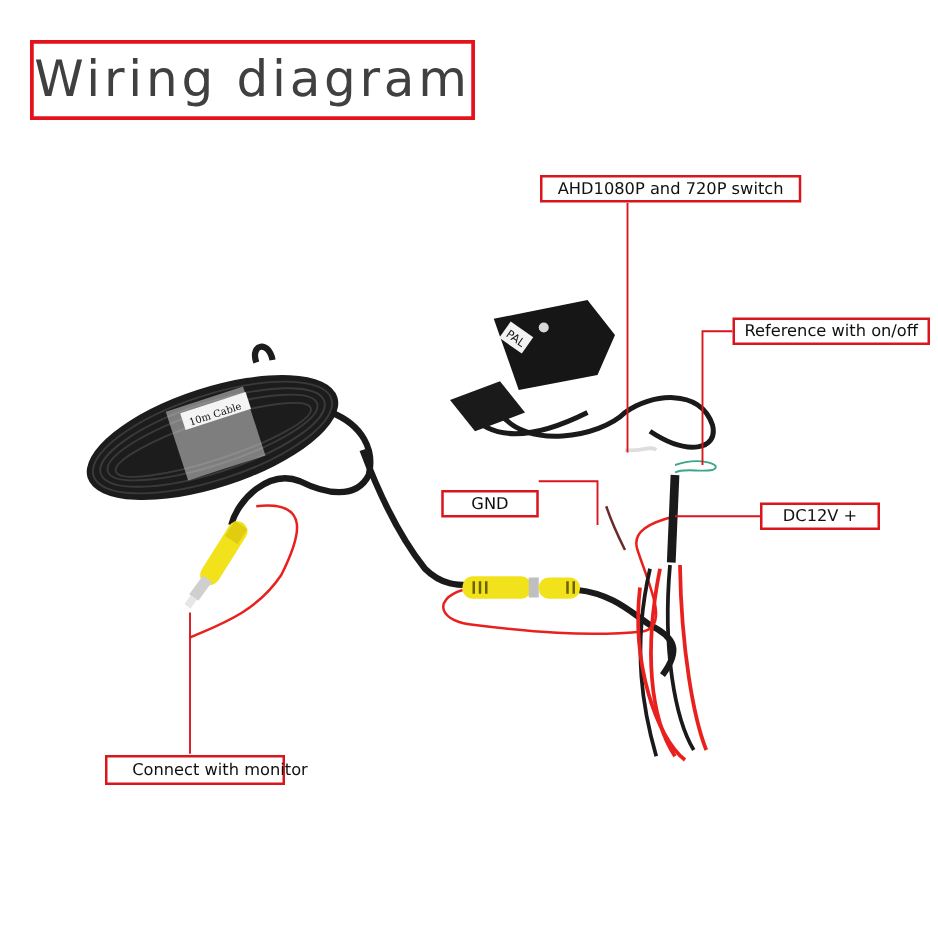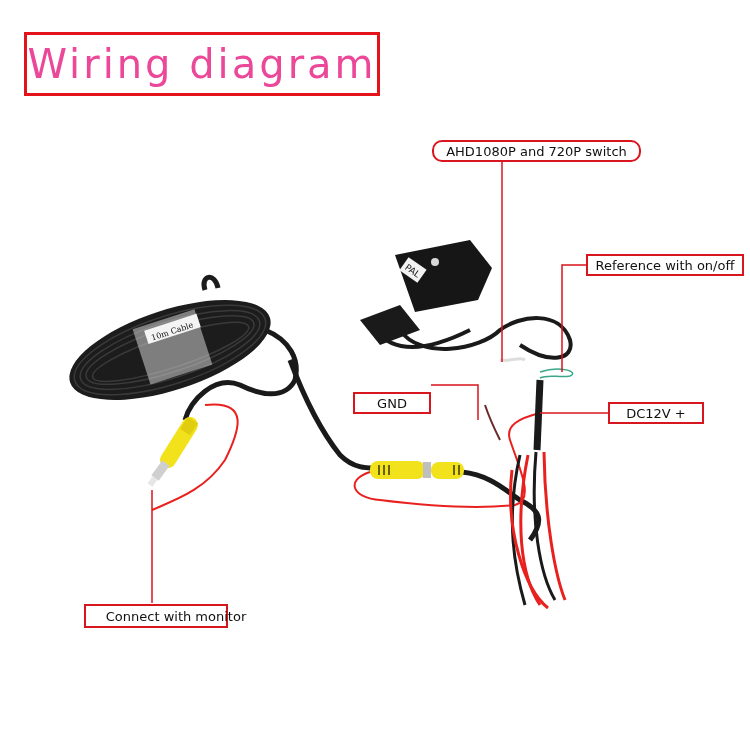--- a/index.html
+++ b/index.html
@@ -1,21 +1,21 @@
 <!DOCTYPE html>
 <html><head>
   <meta charset="utf-8">
   <style>
     html, body { margin: 0; padding: 0; background: #ffffff; }
     body { width: 750px; height: 750px; position: relative; overflow: hidden; font-family: "DejaVu Sans", sans-serif; }
     .title-box {
       position: absolute; left: 24px; top: 32px; width: 356px; height: 64px;
       border: 3px solid #e4131b; box-sizing: border-box;
       display: flex; align-items: center; justify-content: center;
-      font-family: "DejaVu Sans", sans-serif; font-size: 40px; letter-spacing: 3px; color: #ec4899;
+      font-family: "DejaVu Sans", sans-serif; font-size: 40px; letter-spacing: 3px; color: #404040;
     }
     .label {
       position: absolute; border: 2px solid #d9151d; box-sizing: border-box; background: #fff;
       font-family: "DejaVu Sans", sans-serif; font-size: 13px; color: #111;
       display: flex; align-items: center; justify-content: center; white-space: nowrap;
     }
     svg.scene { position: absolute; left: 0; top: 0; }
   </style>
 </head>
 <body>
@@ -89,17 +89,17 @@
 
   <g stroke="#d9151d" stroke-width="1.5" fill="none">
     <line x1="502" y1="162" x2="502" y2="362"></line>
     <polyline points="587,265 562,265 562,372"></polyline>
     <polyline points="431,385 478,385 478,420"></polyline>
     <line x1="540" y1="413" x2="609" y2="413"></line>
     <line x1="152" y1="490" x2="152" y2="603"></line>
   </g>
 </svg>
 
-<div class="label" style="left:432px; top:140px; width:209px; height:22px;border-radius:10px;">AHD1080P and 720P switch</div>
+<div class="label" style="left:432px; top:140px; width:209px; height:22px;">AHD1080P and 720P switch</div>
 <div class="label" style="left:586px; top:254px; width:158px; height:22px;">Reference with on/off</div>
 <div class="label" style="left:353px; top:392px; width:78px; height:22px;">GND</div>
 <div class="label" style="left:608px; top:402px; width:96px; height:22px;">DC12V +</div>
 <div class="label" style="left:84px; top:604px; width:144px; height:24px;padding-left:40px;">Connect with monitor</div>
 
 </body></html>

